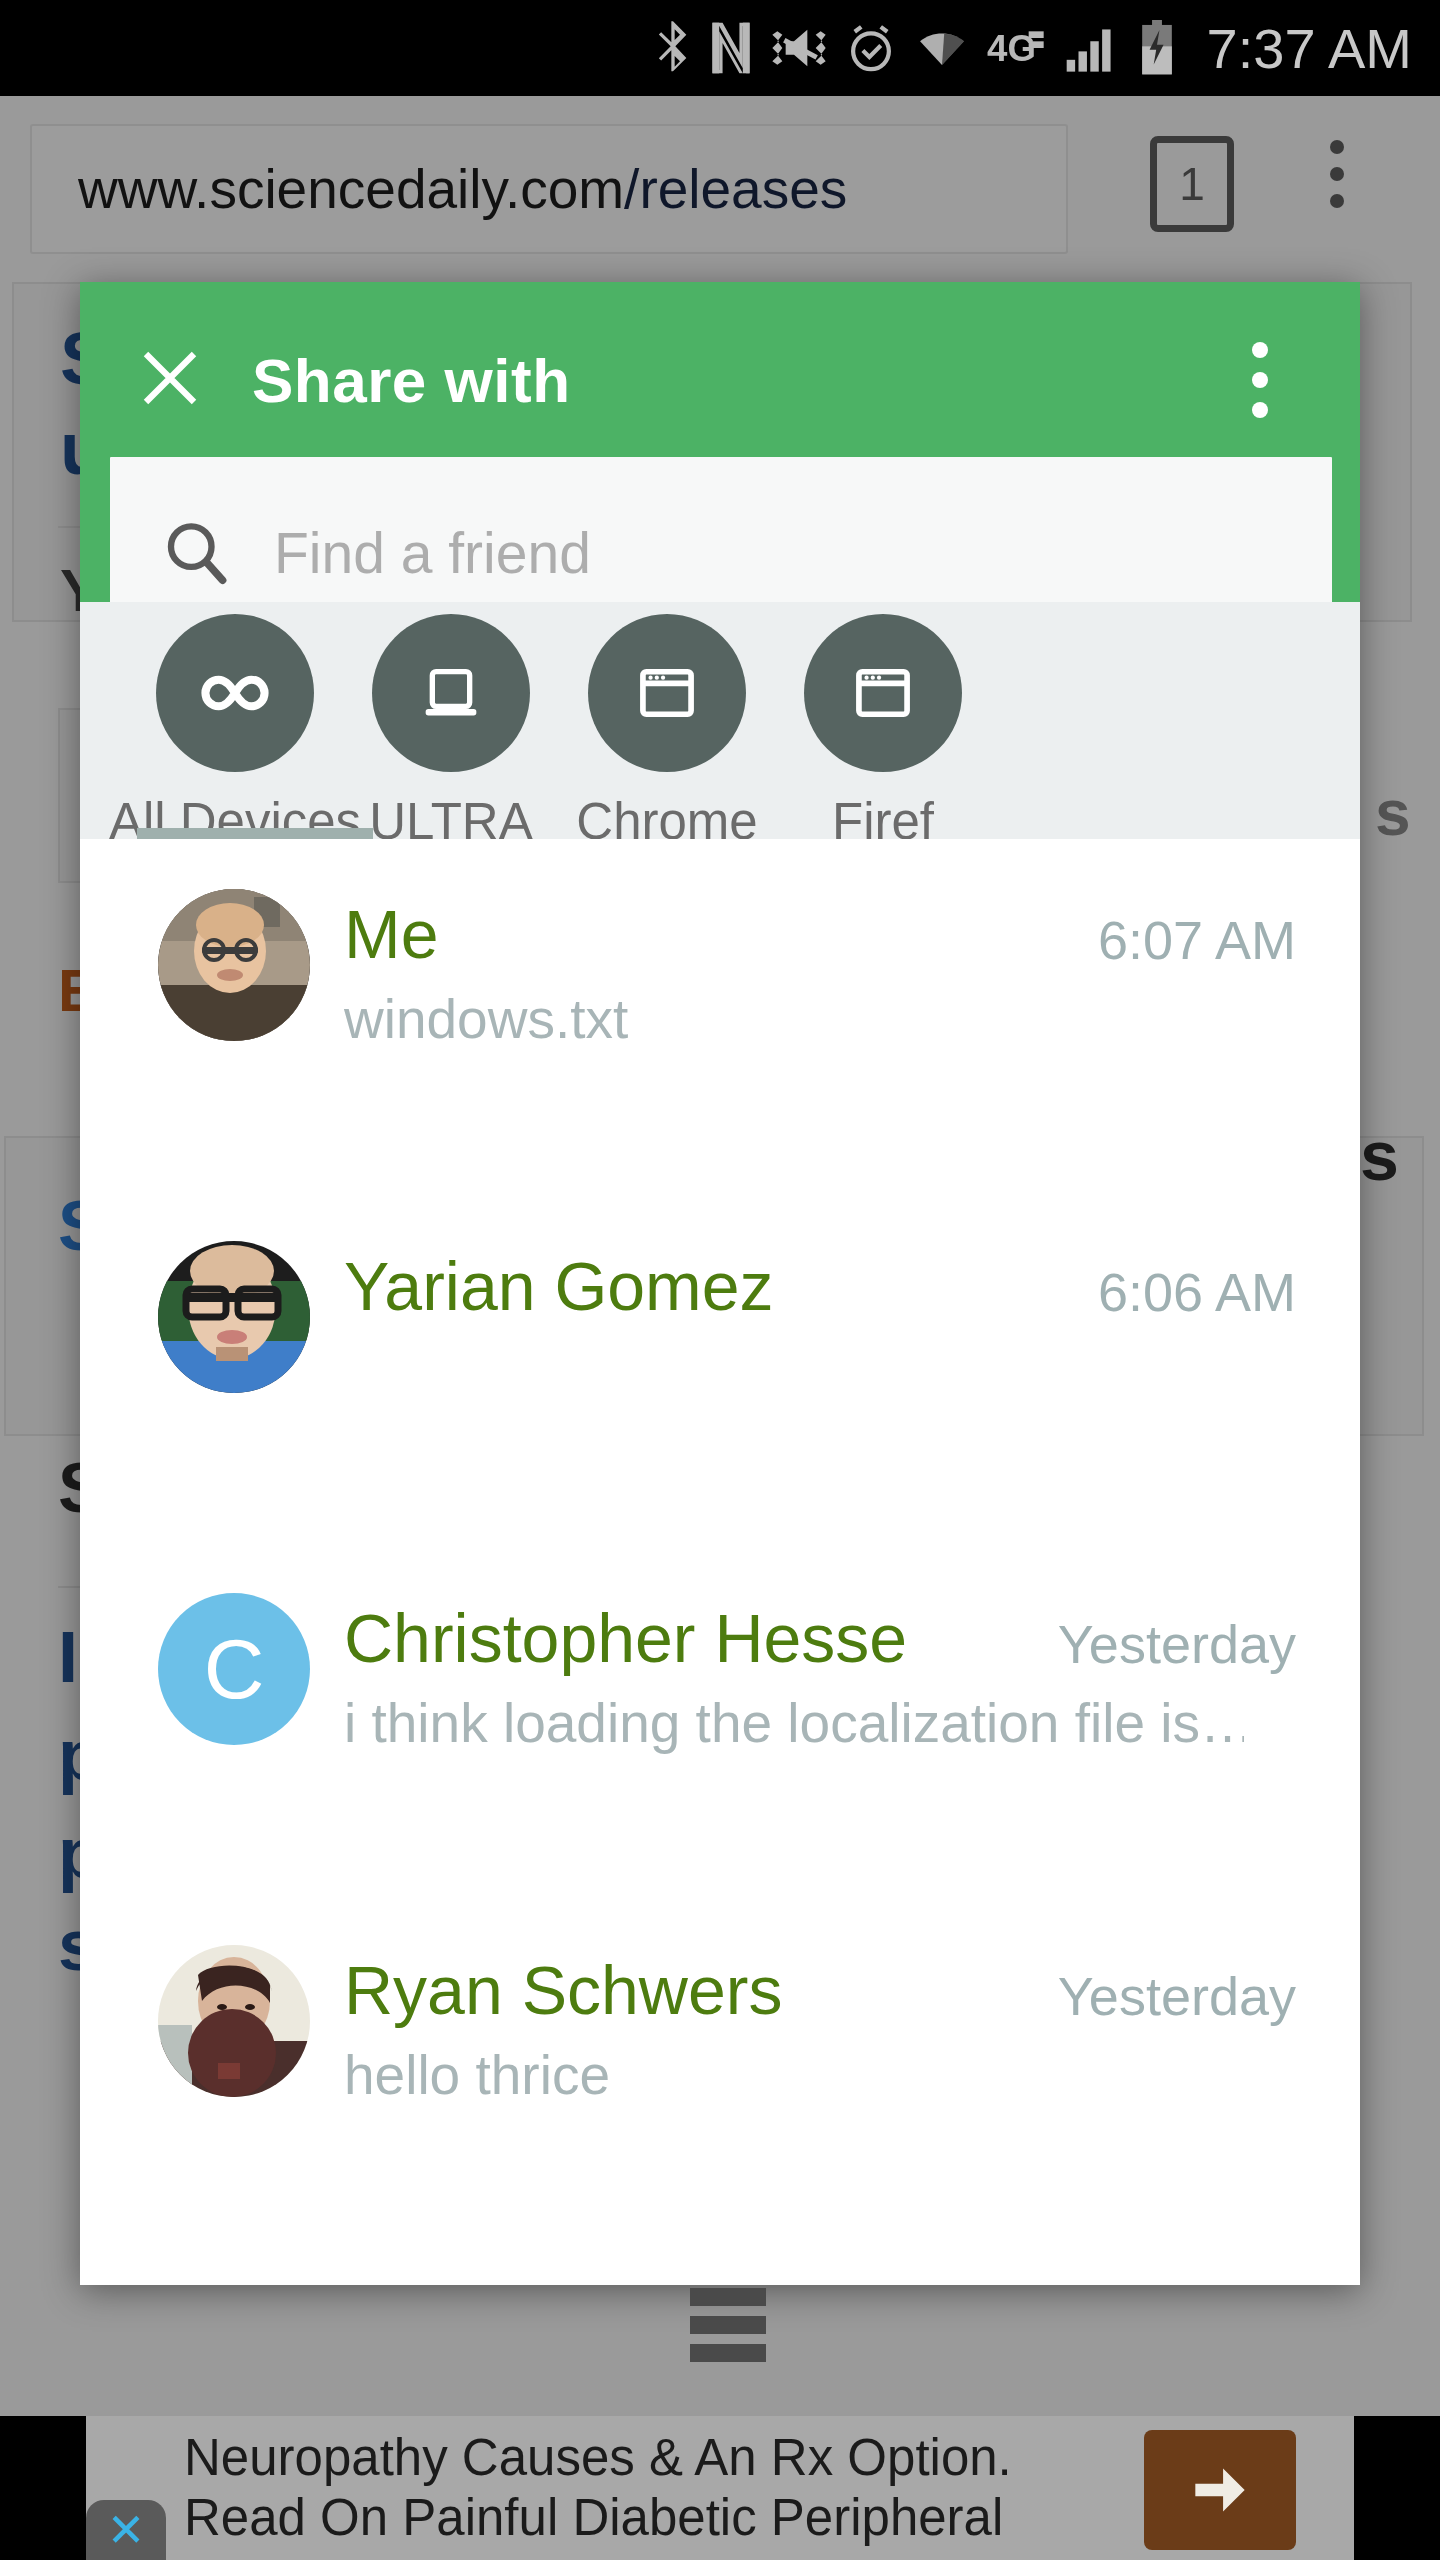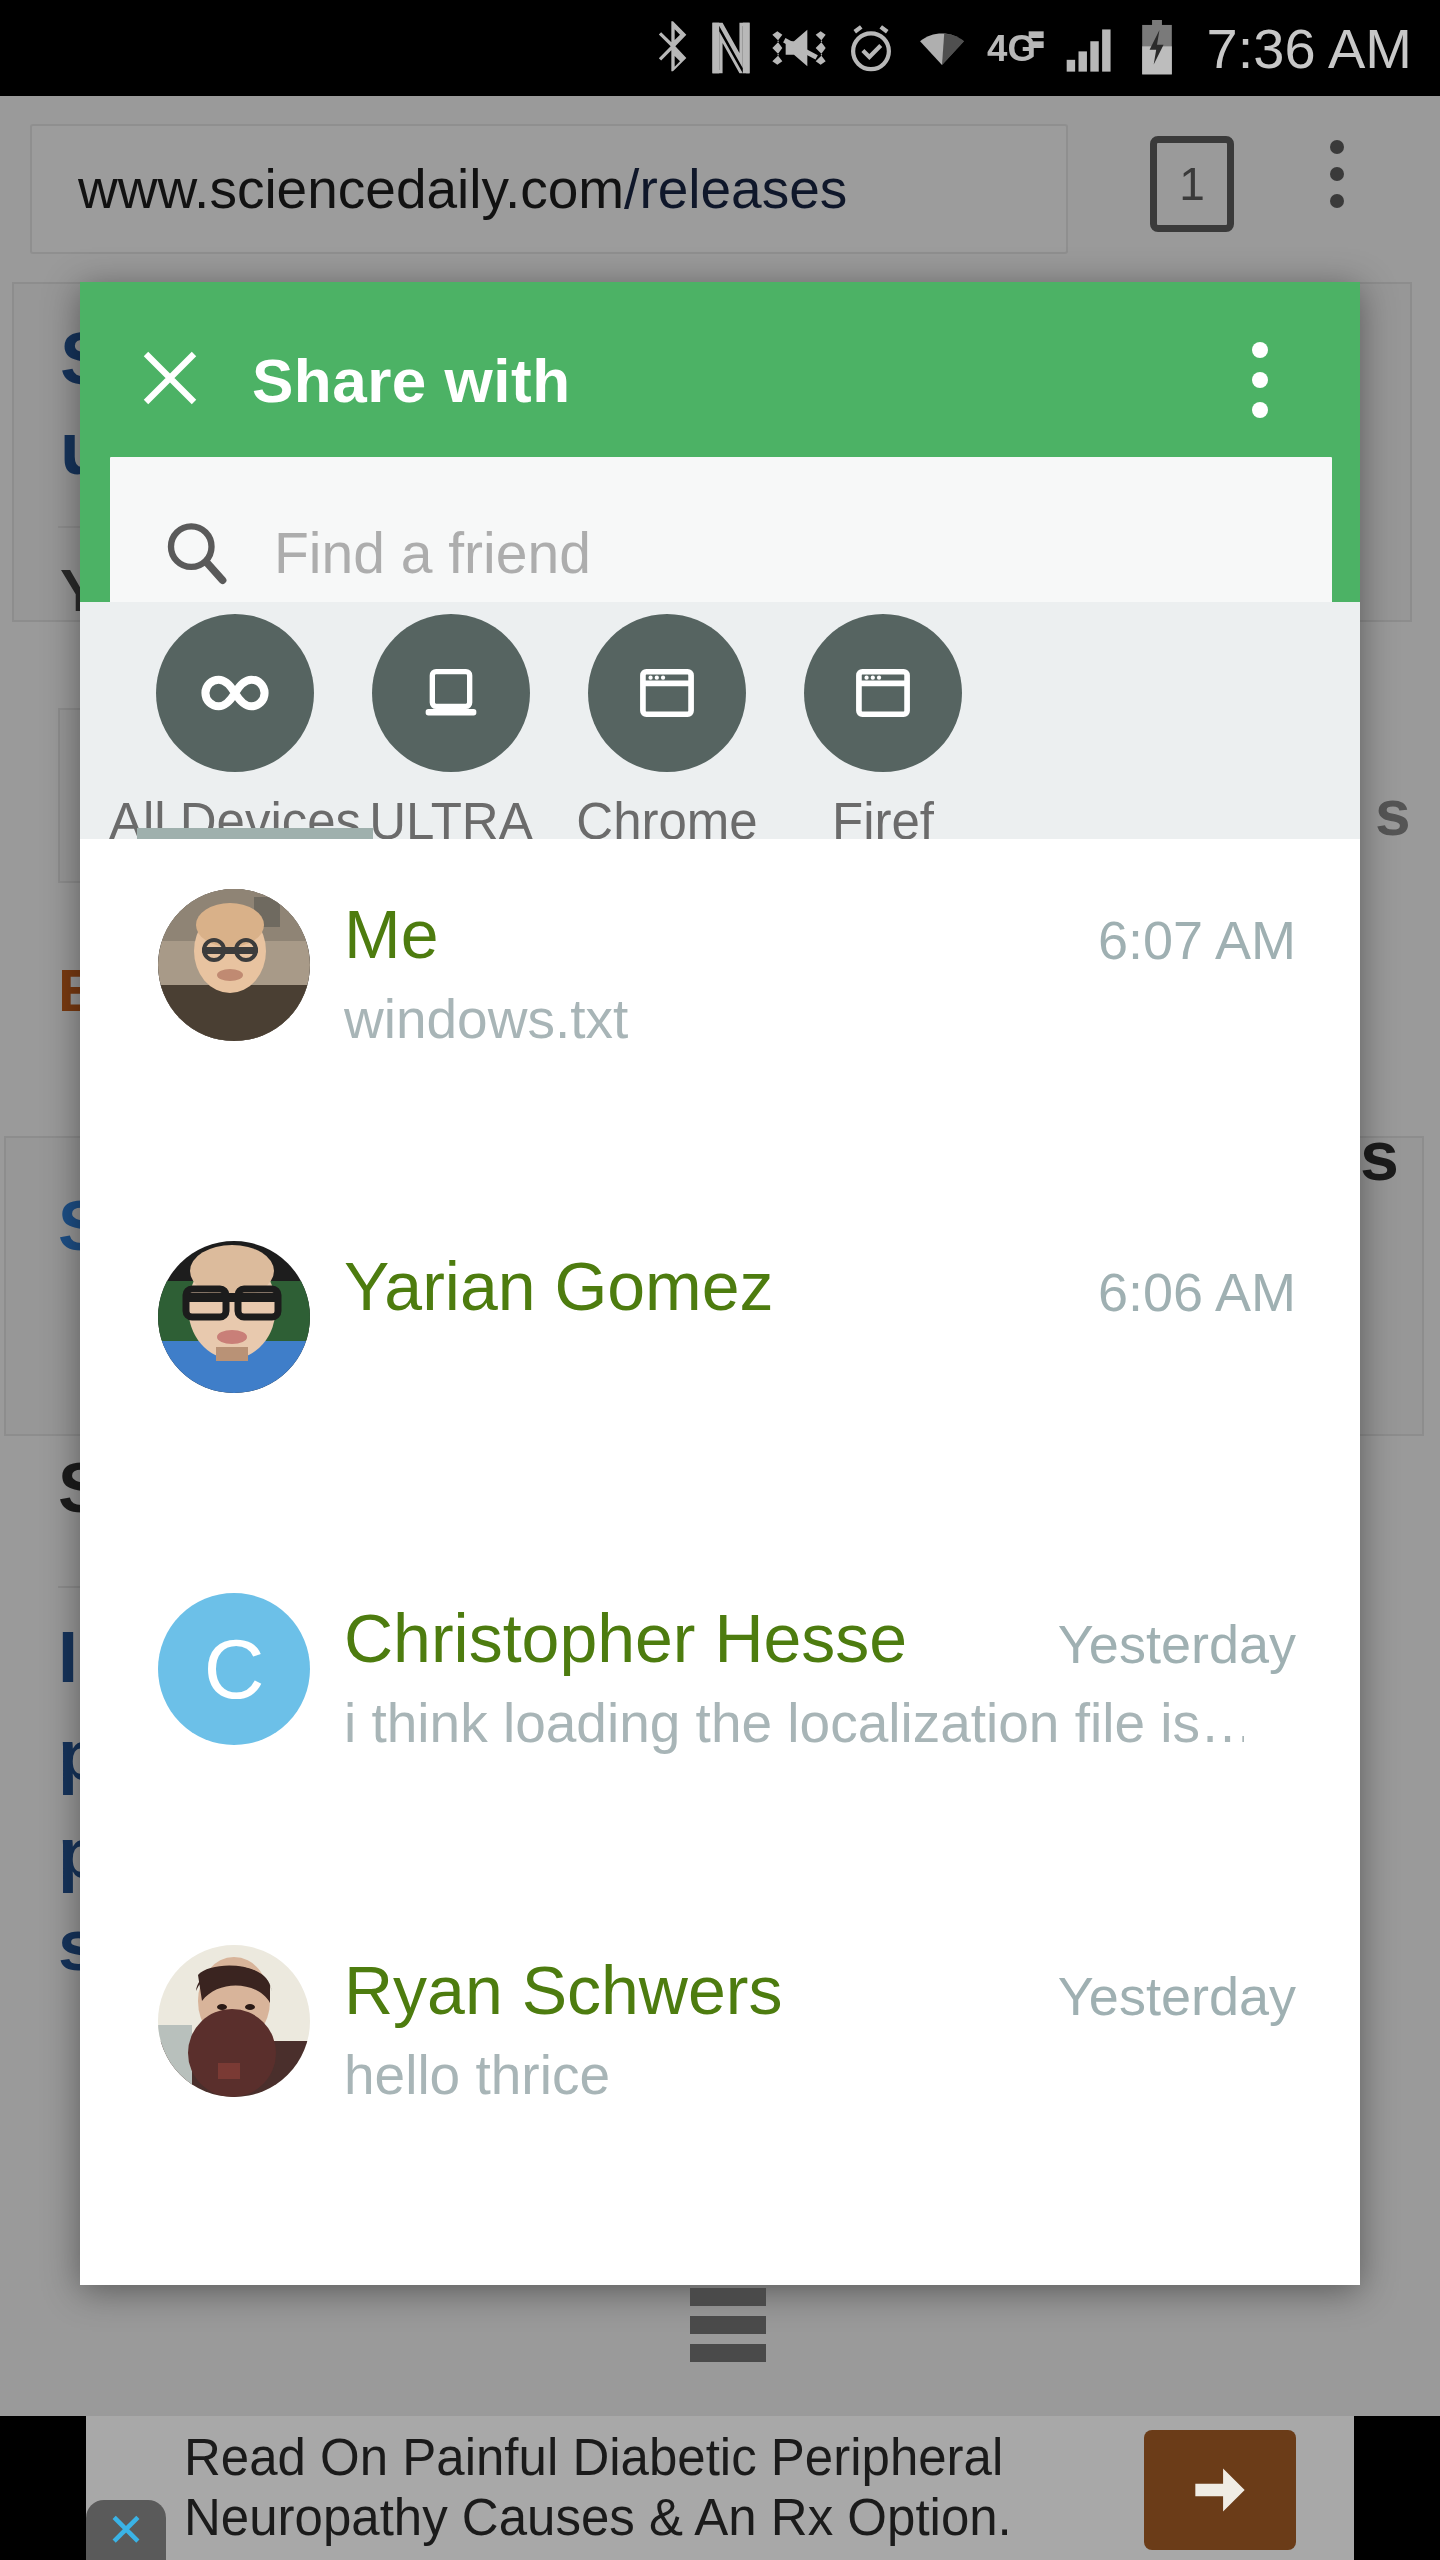--- a/index.html
+++ b/index.html
@@ -227,21 +227,21 @@
         </svg>
     </span>
     <span class="sb-icon">
       <svg width="40" height="56" viewBox="0 0 24 34">
           <rect x="9" y="0" width="6" height="4" fill="#7a7a7a"></rect>
           <rect x="3" y="3" width="18" height="30" fill="#7a7a7a"></rect>
           <rect x="3" y="16" width="18" height="17" fill="#bdbdbd"></rect>
           <path fill="#2a2a2a" d="M13.5 6l-6 12h4l-1.5 9 6-12h-4z"></path>
         </svg>
     </span>
-    <span class="sb-time">7:36 AM</span>
+    <span class="sb-time">7:37 AM</span>
   </div>
 
   <div class="browser">
     <div class="omnibox">
       <span class="url">
         <span class="host">www.sciencedaily.com</span><span class="path">/releases</span>
       </span>
     </div>
     <div class="tabcount">
       <span>1</span>
@@ -404,22 +404,22 @@
   </div>
 
   <div class="drag-handle">
     <i></i>
       <i></i>
       <i></i>
   </div>
 
   <div class="ad">
     <div class="ad-text">
+      <div>Neuropathy Causes &amp; An Rx Option.</div>
       <div>Read On Painful Diabetic Peripheral</div>
-      <div>Neuropathy Causes &amp; An Rx Option.</div>
     </div>
     <div class="ad-btn">
       <svg width="74" height="74" viewBox="0 0 24 24">
         <path fill="#f0ece4" d="M4 10h9V5l7 7-7 7v-5H4z"></path>
       </svg>
     </div>
   </div>
   <div class="ad-close">
     <span>✕</span>
   </div>

